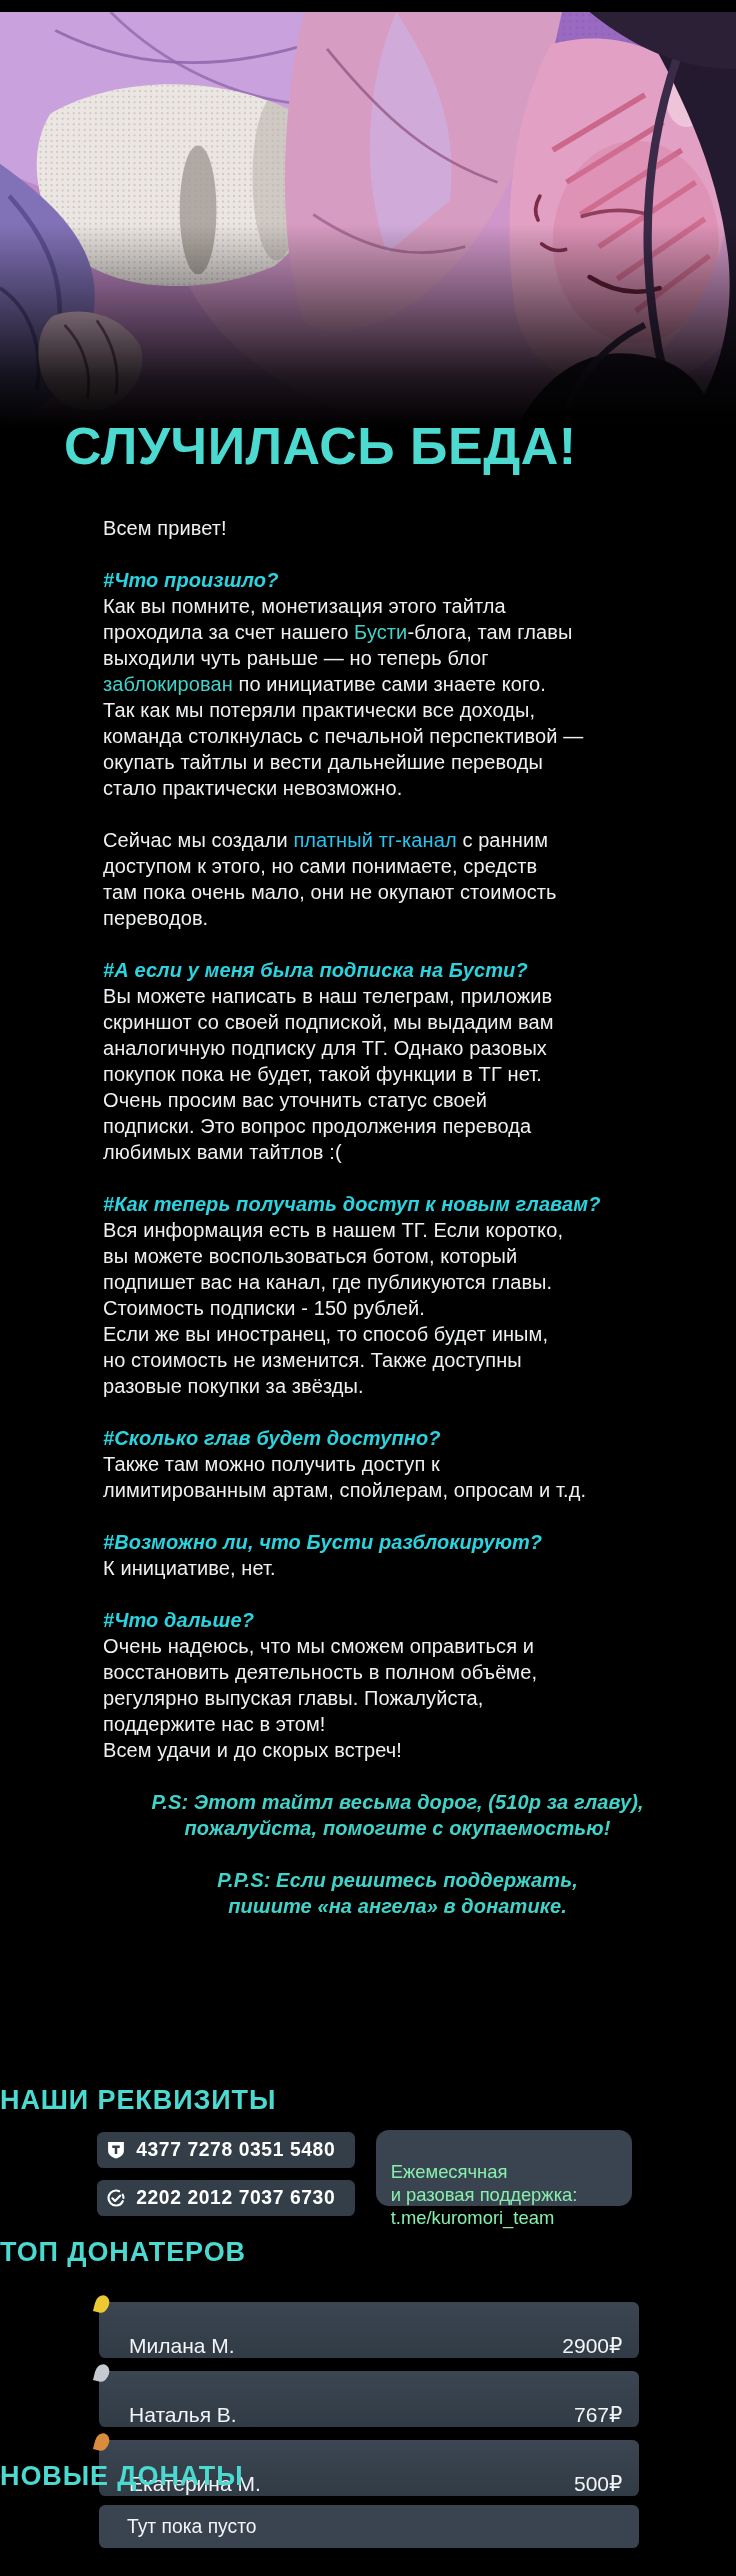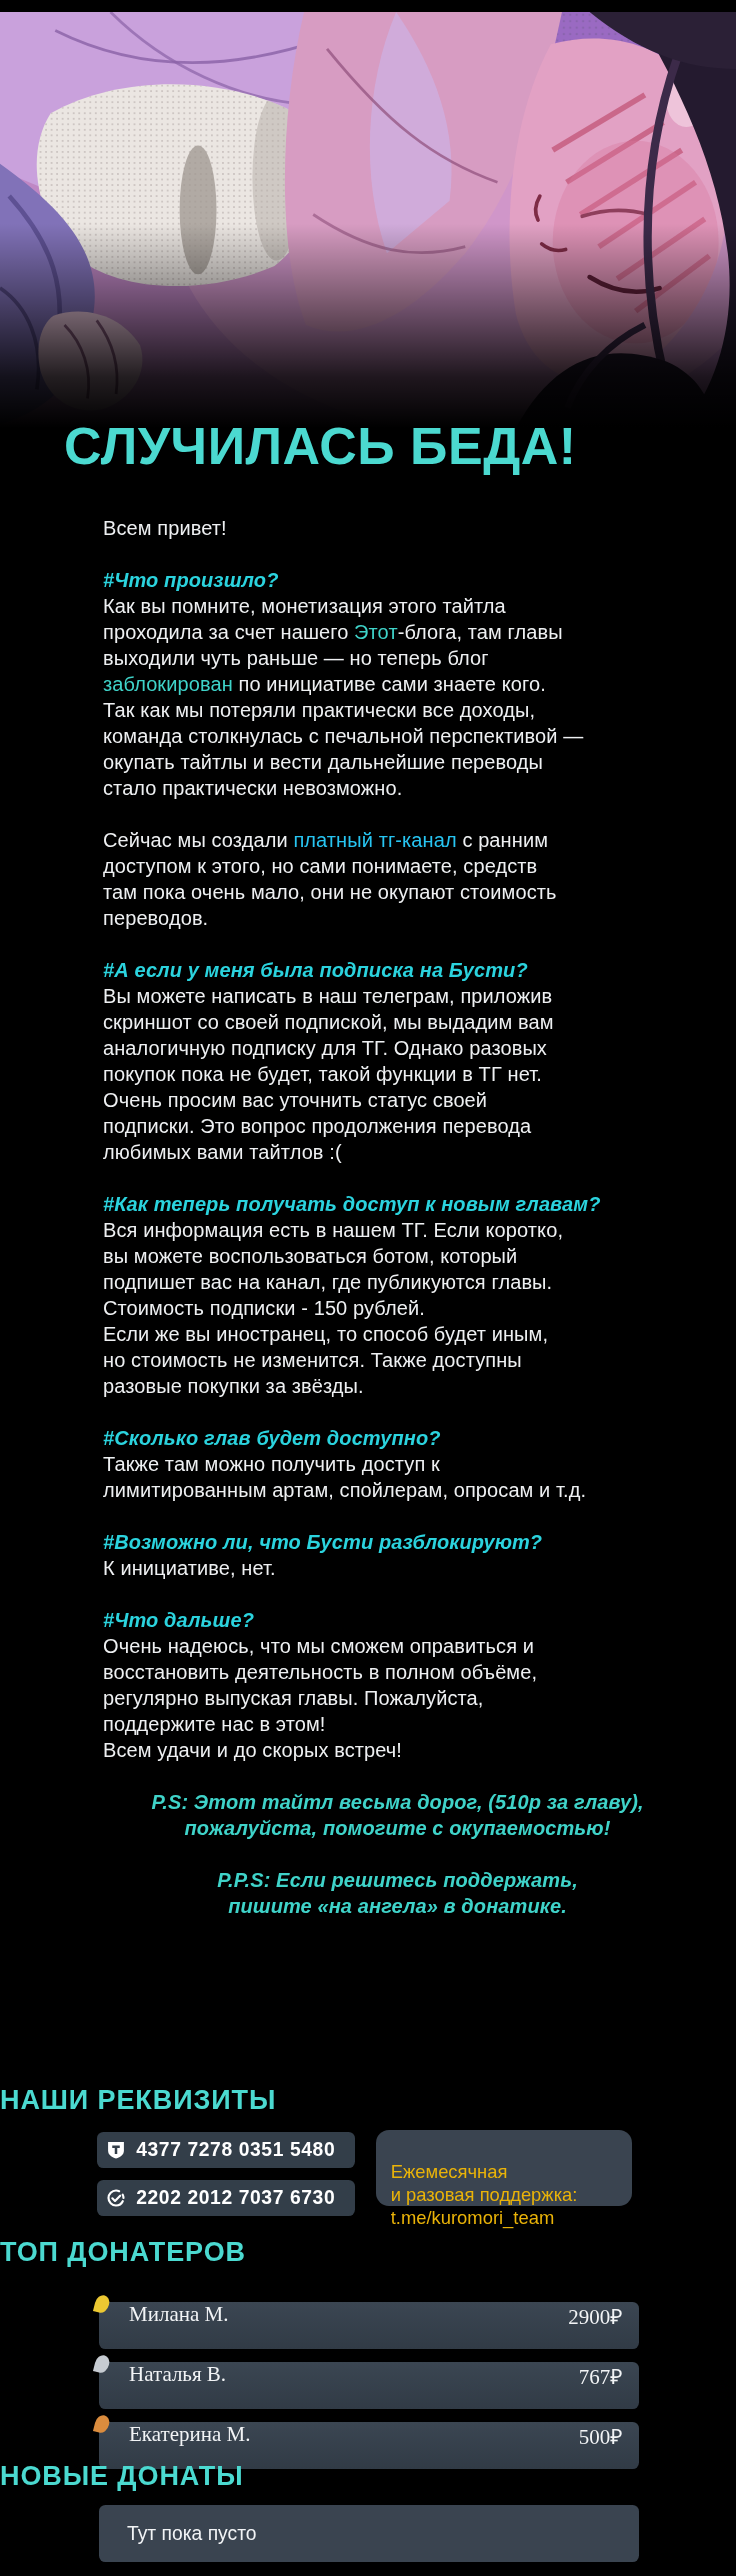--- a/index.html
+++ b/index.html
@@ -42,41 +42,41 @@
   .card {
     height:36px; border-radius:6.4px; background:var(--box);
     display:flex; align-items:center; padding:0 9.2px; box-sizing:border-box;
     margin-bottom:12px; color:#fff; font-weight:700; font-size:19.3px; letter-spacing:0.6px;
   }
   .card .icon { width:20px; height:20px; margin-right:10px; flex:0 0 auto; display:flex; }
 
   .info-box {
     position:absolute; left:376px; top:2118px; width:256px; height:76px;
     background:var(--box2); border-radius:13px; box-sizing:border-box;
-    padding:7.4px 14.7px; color:#eab308; font-size:18.4px; line-height:23px;
+    padding:7.4px 14.7px; color:#86efac; font-size:18.4px; line-height:23px;
     white-space:pre-line; font-weight:500;
   }
 
   .donor-list { position:absolute; left:99px; top:2290px; width:540px; }
   .donor-row {
-    position:relative; height:47px; margin-bottom:13px;
+    position:relative; height:56px; margin-bottom:13px;
     background:linear-gradient(180deg,#3b4652,#313b46);
-    border-radius:6.4px; display:flex; align-items:flex-start; justify-content:space-between;
+    border-radius:6.4px; display:flex; align-items:flex-end; justify-content:space-between;
     padding:0 16.6px 0 30px; box-sizing:border-box;
-    color:#f2f4f6; font-size:21px; font-weight:500;font-family:Liberation Serif, serif;
+    color:#f2f4f6; font-size:21px; font-weight:500;
   }
   .badge { position:absolute; left:-3.7px; top:-7.4px; width:14px; height:17.5px;
            border-radius:55% 45% 55% 0; transform:rotate(14deg); }
   .badge-gold { background:#ecc832; }
   .badge-silver { background:#c6cbd1; }
   .badge-bronze { background:#da8c3e; }
   .donor-amount { font-weight:500; }
 
   .empty-box {
-    position:absolute; left:99px; top:2493px; width:540px; height:57px;
+    position:absolute; left:99px; top:2493px; width:540px; height:43px;
     background:var(--box2); border-radius:6.4px; display:flex; align-items:center;
     padding:0 28px; box-sizing:border-box; color:#f2f4f6; font-size:19.3px; font-weight:500;
   }
 </style>
 </head>
 <body>
 
 <div class="page" style="--accent: #4bd9d0; --cyan: #2bd3de; --teal: #3fd3c9; --blue: #27c5f2; --box: #333e49; --box2: #3a4450;">
 
   <div class="hero">
@@ -151,21 +151,21 @@
       <rect x="0" y="230" width="800" height="222" fill="url(#fade)"></rect>
     </svg>
   </div>
 
   <h1 class="title">СЛУЧИЛАСЬ БЕДА!</h1>
 
   <article id="article">
       <div class="block p"><span>Всем привет!</span></div>
       <div class="block h"><span>#Что произшло?</span></div>
       <div class="block p"><span>Как вы помните, монетизация этого тайтла
-проходила за счет нашего </span><span class="seg-teal">Этот</span><span>-блога, там главы
+проходила за счет нашего </span><span class="seg-teal">Бусти</span><span>-блога, там главы
 выходили чуть раньше — но теперь блог
 </span><span class="seg-teal">заблокирован</span><span> по инициативе сами знаете кого.
 Так как мы потеряли практически все доходы,
 команда столкнулась с печальной перспективой —
 окупать тайтлы и вести дальнейшие переводы
 стало практически невозможно.</span></div>
       <div class="block p"><span>Сейчас мы создали </span><span class="seg-blue">платный тг-канал</span><span> с ранним
 доступом к этого, но сами понимаете, средств
 там пока очень мало, они не окупают стоимость
 переводов.</span></div>

